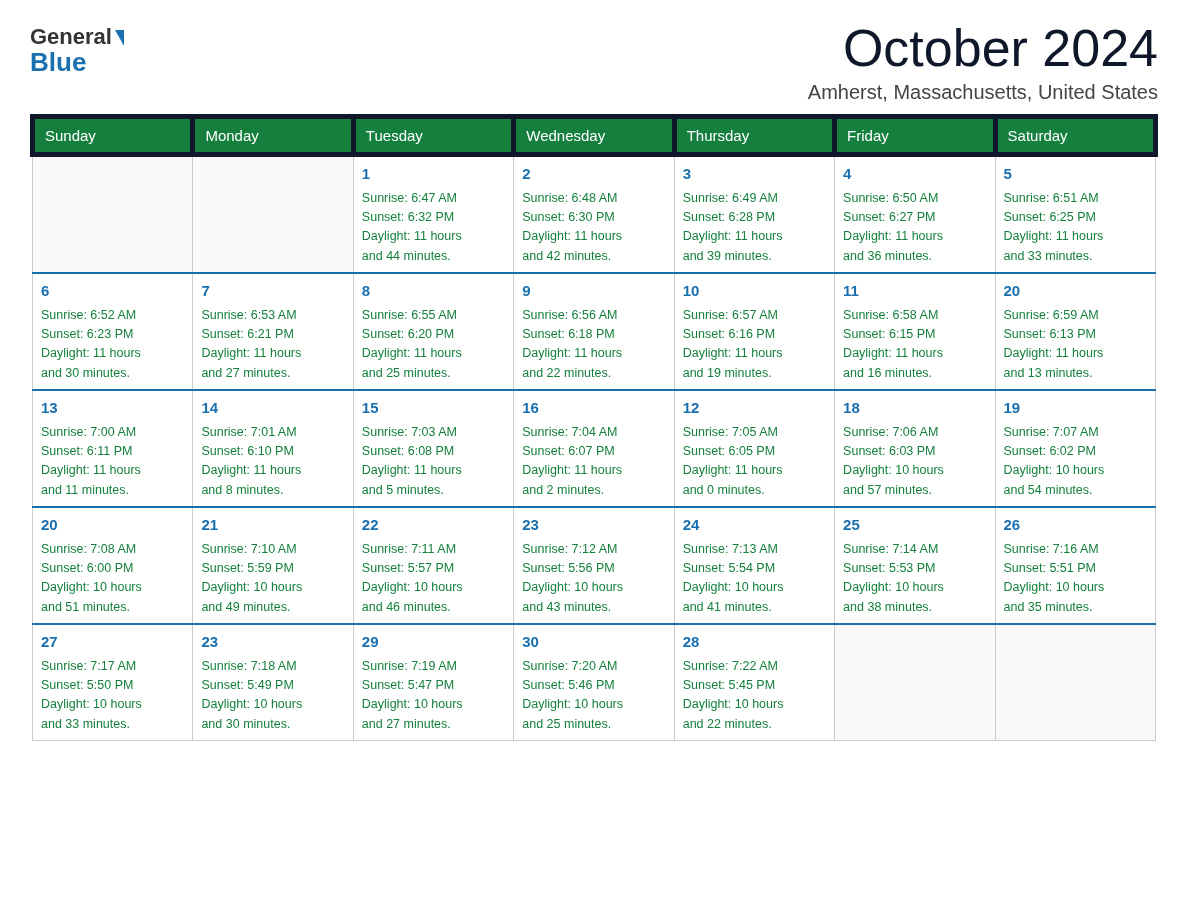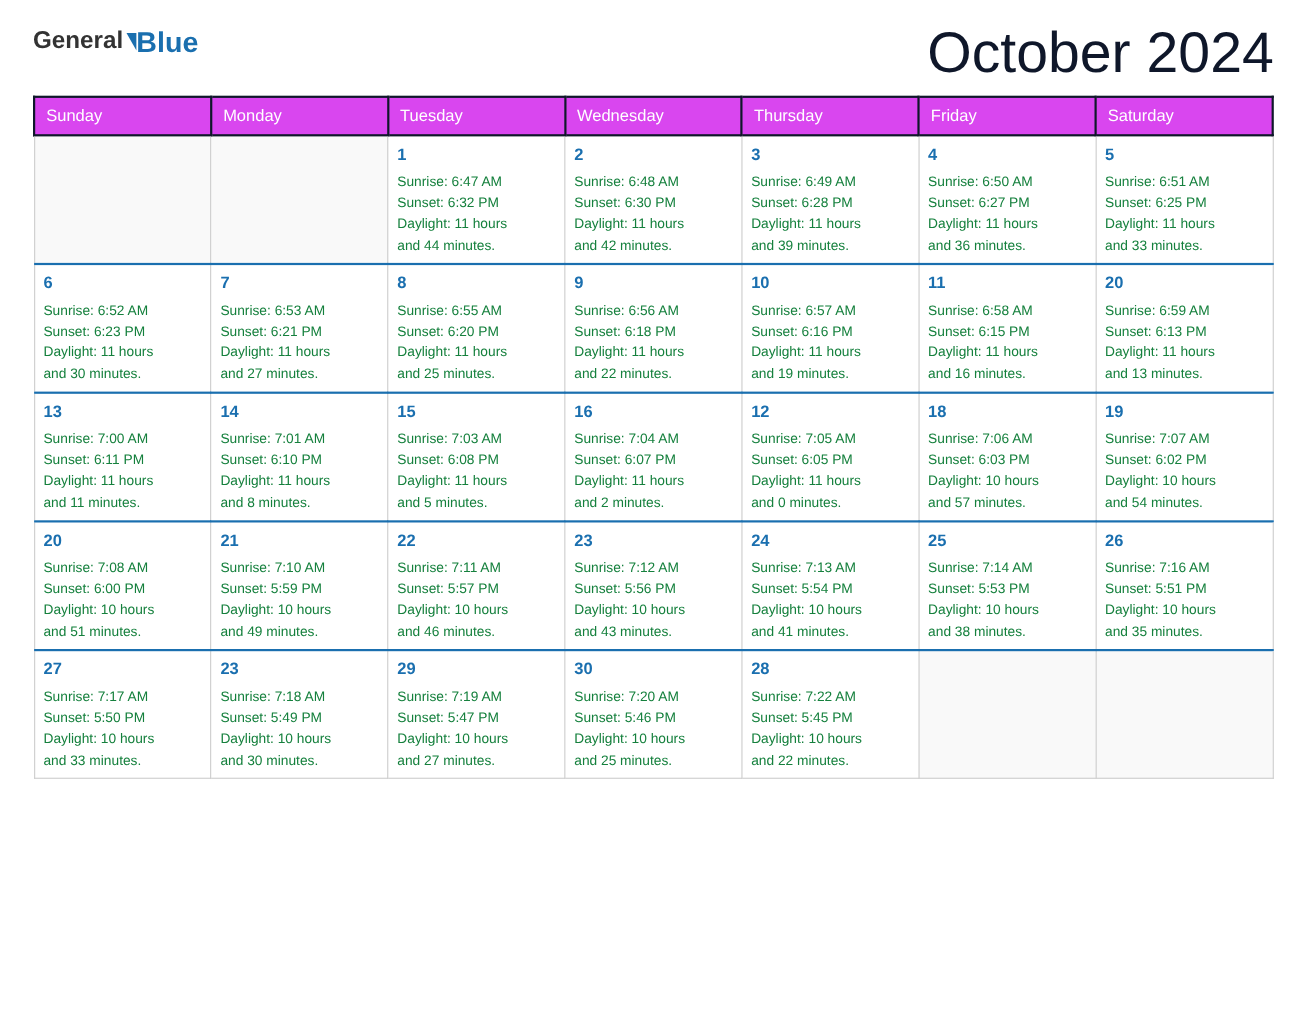--- a/index.html
+++ b/index.html
@@ -12,20 +12,21 @@
       padding: 20px 30px;
     }
     .header {
       display: flex;
       justify-content: space-between;
       align-items: flex-start;
       margin-bottom: 10px;
     }
     .logo {
       display: flex;
+      flex-direction: column;
       align-items: flex-start;
       margin-top: 5px;
     }
     .logo-text {
       font-size: 22px;
       font-weight: bold;
       color: #333;
       line-height: 1.1;
     }
     .logo-text span {
@@ -50,27 +51,27 @@
       font-size: 20px;
       color: #444;
       margin-top: 4px;
     }
     .calendar {
       width: 100%;
       border-collapse: collapse;
       margin-top: 10px;
     }
     .calendar th {
-      background: #d946ef;
+      background: #15803d;
       color: #fff;
       padding: 8px 10px;
       text-align: left;
       font-size: 15px;
       font-weight: normal;
-      border: 2px solid #0f172a;
+      border: 5px solid #0f172a;
     }
     .calendar td {
       border: 1px solid #ccc;
       vertical-align: top;
       padding: 6px 8px;
       width: 14.28%;
       min-height: 100px;
       font-size: 13px;
       color: #222;
       line-height: 1.5;
@@ -99,20 +100,21 @@
 
 <div class="header">
   <div class="logo">
     <div class="logo-text">
       General<span style="display:inline-block;width:0;height:0;border-left:9px solid transparent;border-right:0px solid transparent;border-top:16px solid #1a6faf;margin-left:3px;vertical-align:middle;"></span>
     </div>
     <div class="logo-blue">Blue</div>
   </div>
   <div class="title-area">
     <div class="month-title">October 2024</div>
+    <div class="location-title">Amherst, Massachusetts, United States</div>
   </div>
 </div>
 
 <table class="calendar">
   <thead>
     <tr>
     <th>Sunday</th>
         <th>Monday</th>
         <th>Tuesday</th>
         <th>Wednesday</th>

